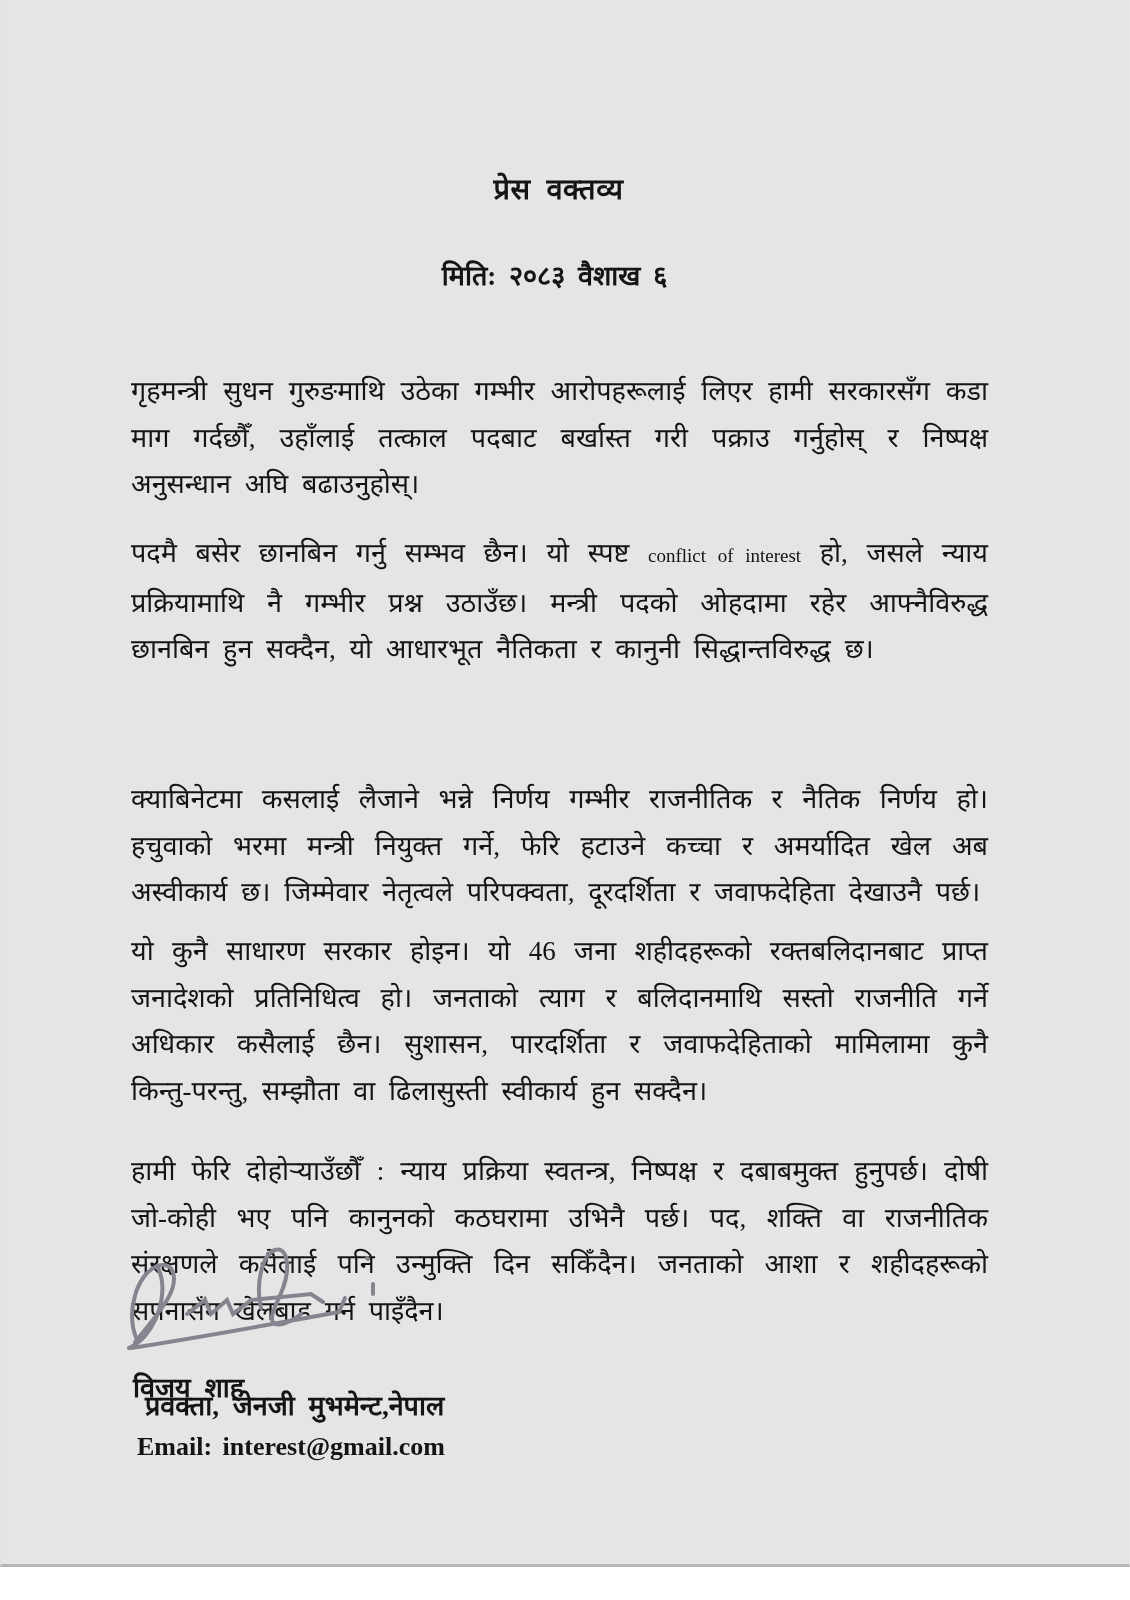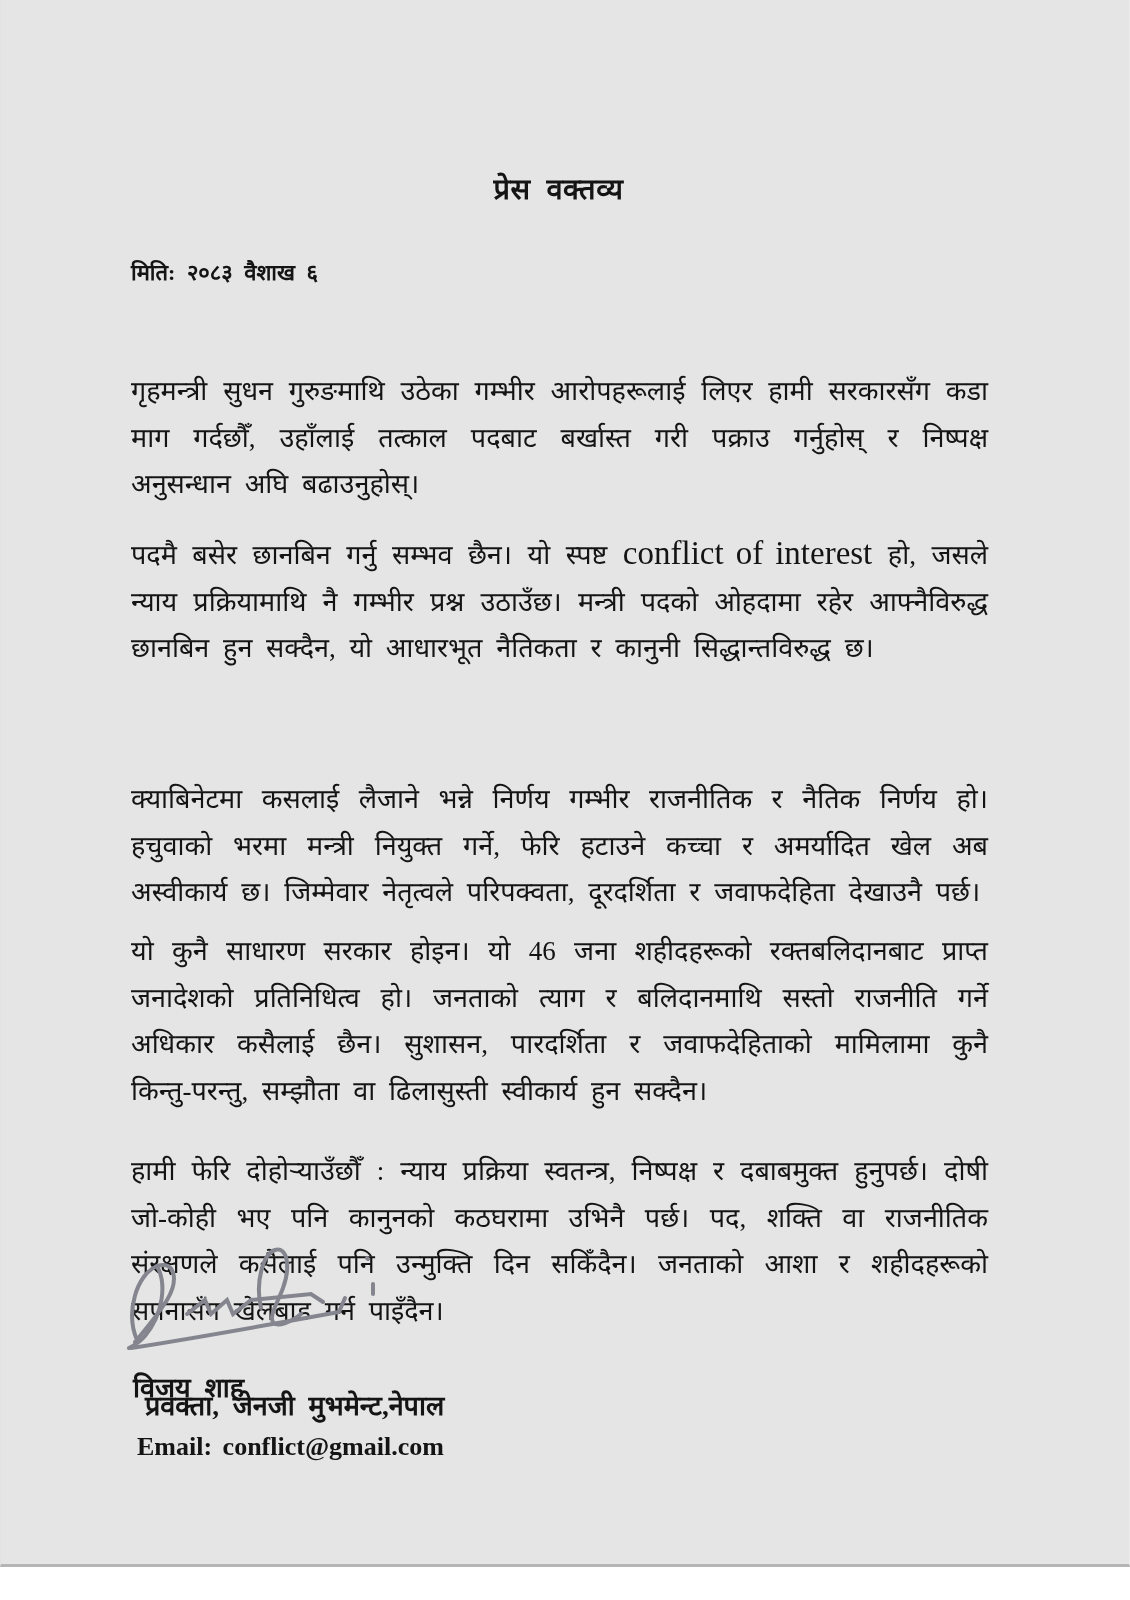--- a/index.html
+++ b/index.html
@@ -28,24 +28,24 @@
     text-align: center;
     font-size: 29px;
     font-weight: bold;
     letter-spacing: 0.5px;
     word-spacing: 8px;
   }
   .doc-date {
     left: 130px;
     top: 256px;
     width: 855px;
-    text-align: left;
+    text-align: center;
     padding-right: 8px;
     box-sizing: border-box;
-    font-size: 22px;
+    font-size: 27px;
     font-weight: bold;
     word-spacing: 6px;
   }
   .para {
     left: 130px;
     width: 857px;
     font-size: 27px;
     line-height: 46.5px;
     text-align: justify;
     word-spacing: 7px;
@@ -59,21 +59,21 @@
     width: 857px;
     font-size: 27px;
     font-weight: bold;
     word-spacing: 7px;
   }
   .p3 { top: 740px; }
   .p4 { top: 892px; }
   .p5 { top: 1112px; }
   .latin-serif {
     font-family: "Liberation Serif", serif;
-    font-size: 33px;
+    font-size: 19px;
     word-spacing: 2px;
   }
   .signature {
     left: 122px;
     top: 1236px;
     width: 330px;
     height: 118px;
   }
   .sig-name {
     left: 132px;
@@ -141,15 +141,15 @@
 
       <path d="M244,22 L245,23"></path>
       <path d="M250,48 L250,58"></path>
     </g>
   </svg>
 
   <div class="abs sig-name">विजय शाह</div>
 
   <div class="abs sig-role">प्रवक्ता, जेनजी मुभमेन्ट,नेपाल</div>
 
-  <div class="abs sig-email"><span>Email:</span>&nbsp;<span>conflict@gmail.com</span></div>
+  <div class="abs sig-email"><span>Email:</span>&nbsp;<span>interest@gmail.com</span></div>
 
 </div>
 
 </body></html>

